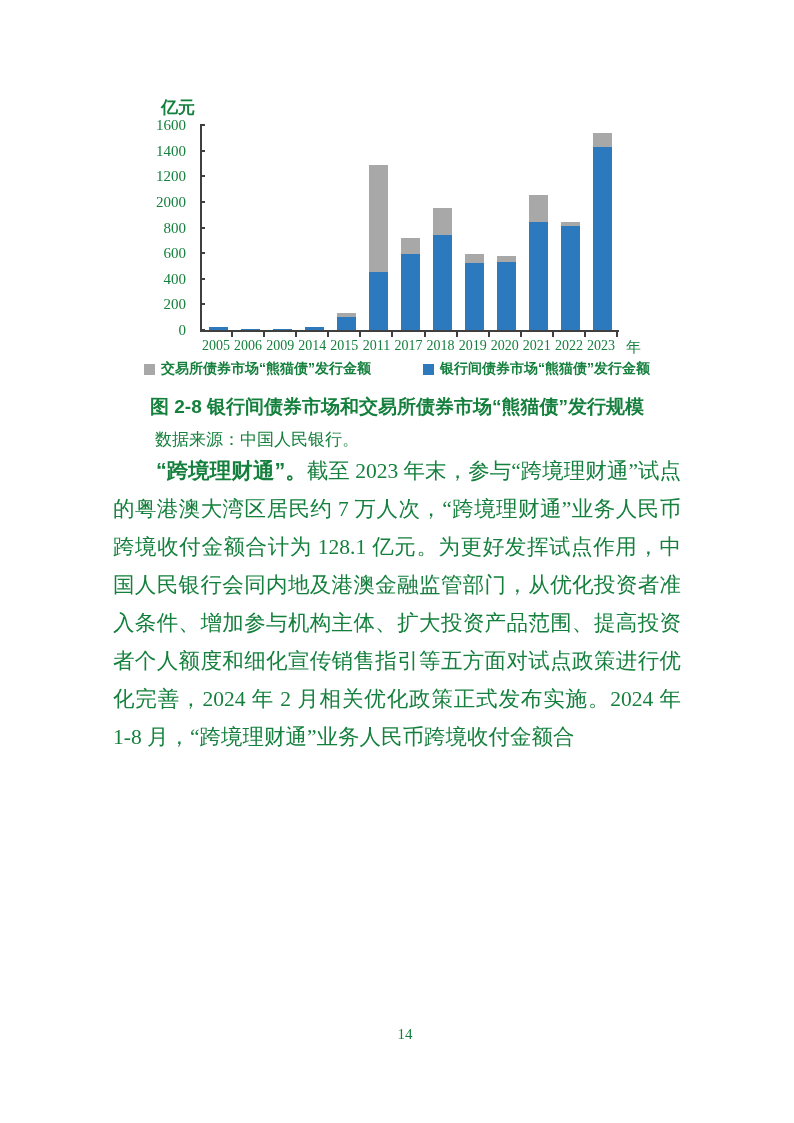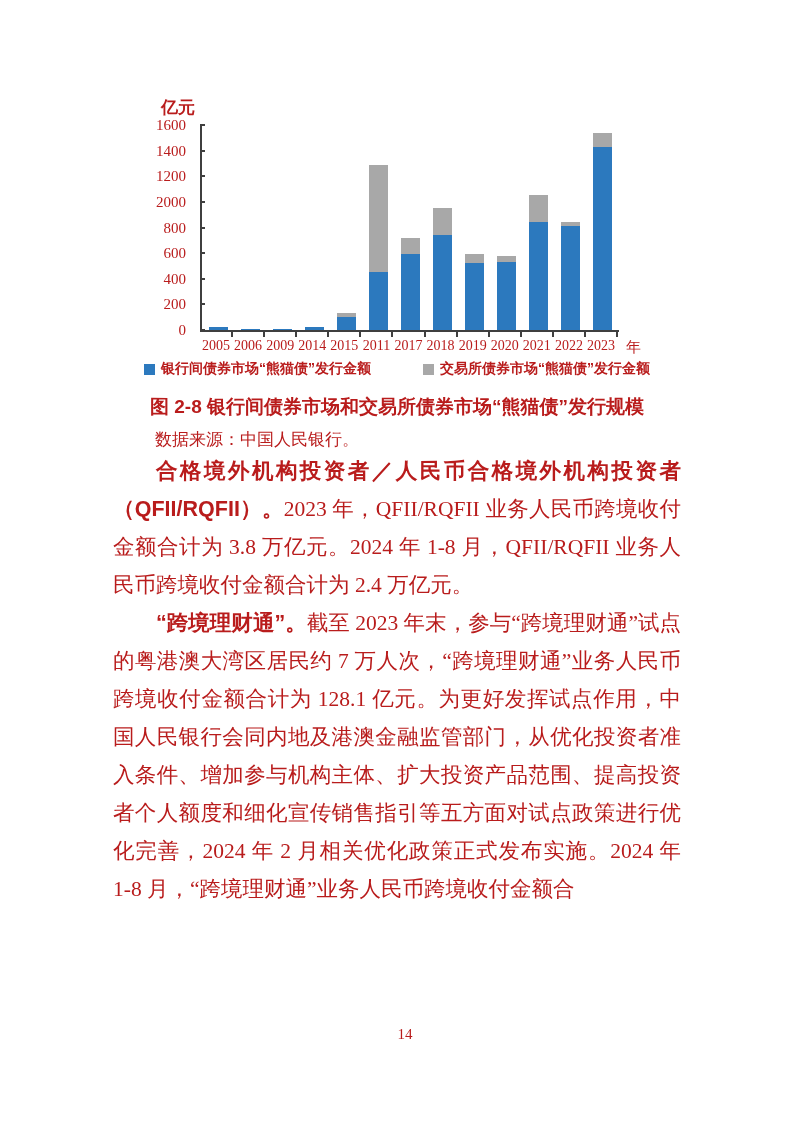--- a/index.html
+++ b/index.html
@@ -1,18 +1,18 @@
 <!DOCTYPE html>
 <html><head>
 <meta charset="utf-8">
 <style>
   html,body{margin:0;padding:0;background:#e8e8e8;}
   .page{
     position:relative;width:794px;height:1123px;background:#ffffff;margin:0 auto;
-    font-family:"Liberation Serif","DejaVu Serif",serif;color:#b91c1c;overflow:hidden;
+    font-family:"Liberation Serif","DejaVu Serif",serif;color:#15803d;overflow:hidden;
   }
   
   .y-axis-title{position:absolute;left:161px;top:96px;font-size:17px;font-weight:bold;
     font-family:"Liberation Sans","DejaVu Sans",sans-serif;}
   #yticks{position:absolute;left:138px;top:125px;width:54px;height:205px;}
   .ytick{position:absolute;right:6px;font-size:15px;line-height:15px;text-align:right;width:48px;}
   .ymark{position:absolute;width:5px;height:2px;background:#3f3f3f;left:200px;}
   #plot{position:absolute;left:200px;top:125px;width:417px;height:205px;
     border-left:2px solid #3f3f3f;border-bottom:2px solid #3f3f3f;
     display:flex;box-sizing:content-box;}
@@ -147,33 +147,32 @@
       <span>2018</span>
       <span>2019</span>
       <span>2020</span>
       <span>2021</span>
       <span>2022</span>
       <span>2023</span>
     </div>
   <div class="x-axis-unit">年</div>
   <div id="legend">
       <div class="legend-item">
+        <span class="swatch" style="background: rgb(168, 168, 168);"></span>
+        <span>交易所债券市场“熊猫债”发行金额</span>
+      </div>
+      <div class="legend-item">
         <span class="swatch" style="background: rgb(44, 121, 190);"></span>
         <span>银行间债券市场“熊猫债”发行金额</span>
-      </div>
-      <div class="legend-item">
-        <span class="swatch" style="background: rgb(168, 168, 168);"></span>
-        <span>交易所债券市场“熊猫债”发行金额</span>
       </div>
     </div>
   <div class="chart-caption">图 2-8  银行间债券市场和交易所债券市场“熊猫债”发行规模</div>
   <div class="chart-source">数据来源：中国人民银行。</div>
 
   <div class="content">
-    <p><span class="lead">合格境外机构投资者／人民币合格境外机构投资者（QFII/RQFII）。</span><span>2023 年，QFII/RQFII 业务人民币跨境收付金额合计为 3.8 万亿元。2024 年 1-8 月，QFII/RQFII 业务人民币跨境收付金额合计为 2.4 万亿元。</span></p>
     <p><span class="lead">“跨境理财通”。</span><span>截至 2023 年末，参与“跨境理财通”试点的粤港澳大湾区居民约 7 万人次，“跨境理财通”业务人民币跨境收付金额合计为 128.1 亿元。为更好发挥试点作用，中国人民银行会同内地及港澳金融监管部门，从优化投资者准入条件、增加参与机构主体、扩大投资产品范围、提高投资者个人额度和细化宣传销售指引等五方面对试点政策进行优化完善，2024 年 2 月相关优化政策正式发布实施。2024 年 1-8 月，“跨境理财通”业务人民币跨境收付金额合</span></p>
   </div>
 
   <div class="footer">14</div>
 <div class="ymark" style="top: 124px;"></div>
     <div class="ymark" style="top: 149.625px;"></div>
     <div class="ymark" style="top: 175.25px;"></div>
     <div class="ymark" style="top: 200.875px;"></div>
     <div class="ymark" style="top: 226.5px;"></div>
     <div class="ymark" style="top: 252.125px;"></div>

